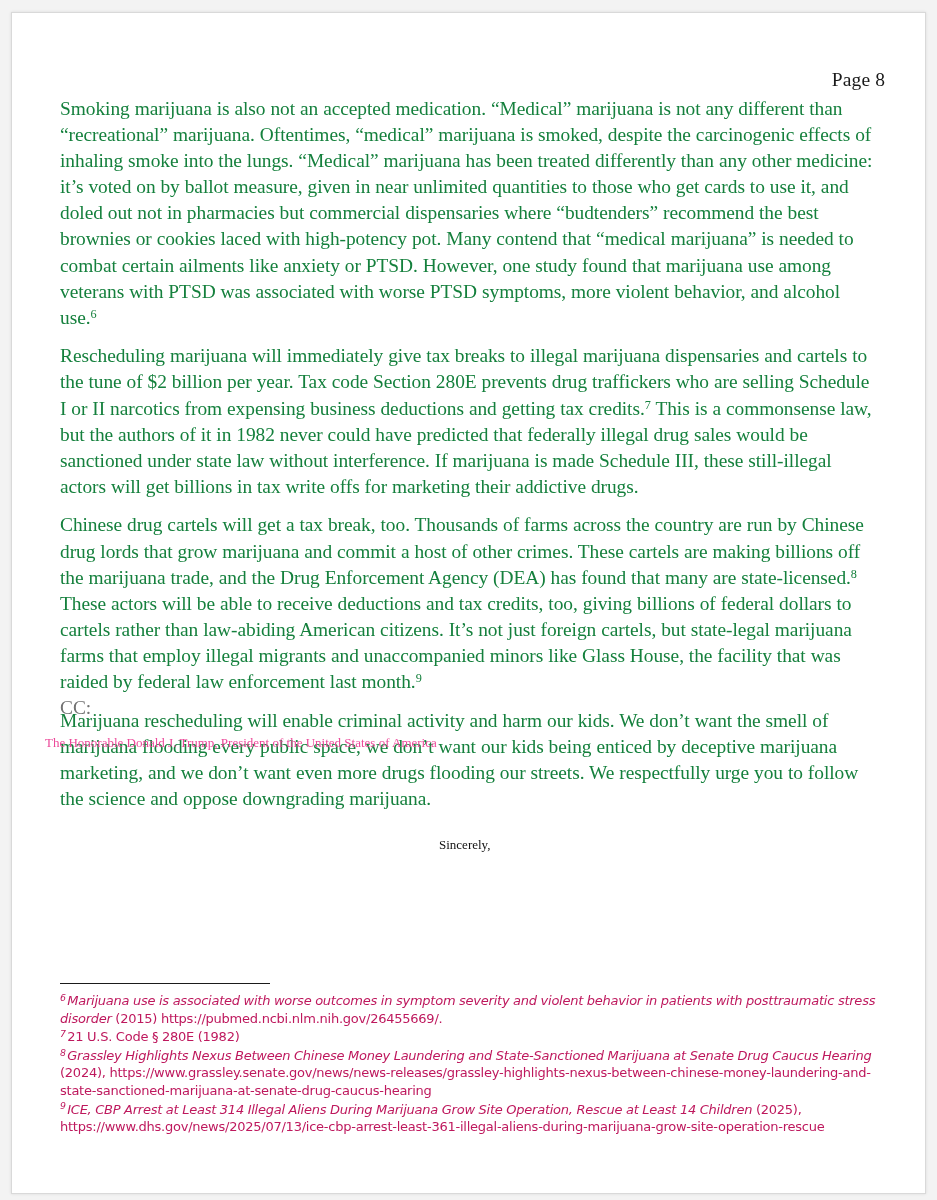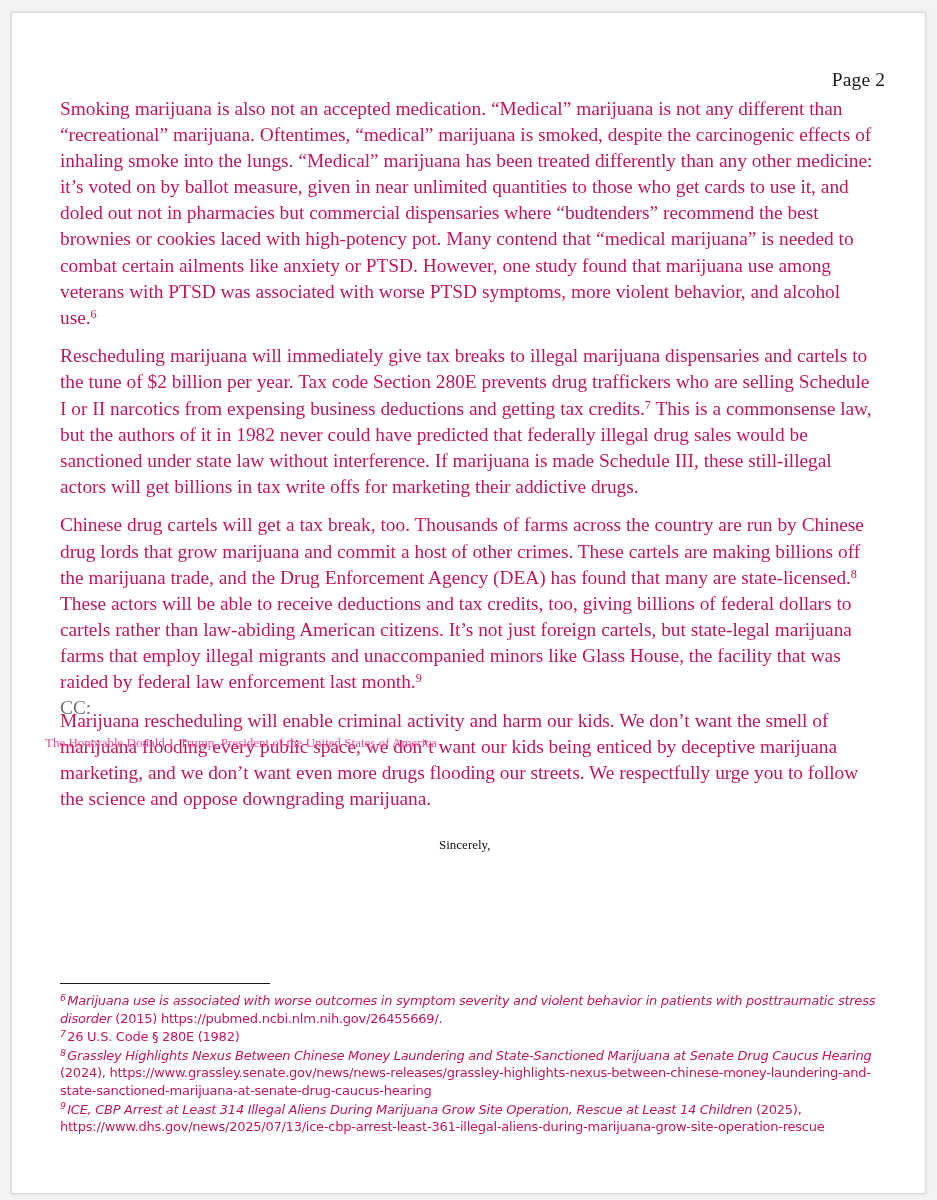--- a/index.html
+++ b/index.html
@@ -59,21 +59,21 @@
   .body-block {
     position: absolute;
     left: 48px;
     top: 83px;
     width: 818px;
   }
 
   .para {
     font-size: 19.4px;
     line-height: 26.1px;
-    color: #be185d;
+    color: #15803d;
     margin: 0 0 12.5px 0;
     text-align: left;
     letter-spacing: -0.05px;
     word-spacing: 0.15px;
   }
 
   .para sup {
     font-size: 0.63em;
     vertical-align: 0.46em;
     line-height: 0;
@@ -151,21 +151,21 @@
     font-style: normal;
   }
 </style>
 </head>
 <body>
 
 <div class="page-viewport">
   <div class="page-sheet">
     <div class="page-inner">
 
-      <div class="page-number">Page 2</div>
+      <div class="page-number">Page 8</div>
 
       <div class="body-block">
 
         <p class="para"><span>Smoking marijuana is also not an accepted medication. “Medical” marijuana is not any different than “recreational” marijuana. Oftentimes, “medical” marijuana is smoked, despite the carcinogenic effects of inhaling smoke into the lungs. “Medical” marijuana has been treated differently than any other medicine: it’s voted on by ballot measure, given in near unlimited quantities to those who get cards to use it, and doled out not in pharmacies but commercial dispensaries where “budtenders” recommend the best brownies or cookies laced with high-potency pot. Many contend that “medical marijuana” is needed to combat certain ailments like anxiety or PTSD. However, one study found that marijuana use among veterans with PTSD was associated with worse PTSD symptoms, more violent behavior, and alcohol use.</span><sup>6</sup></p>
 
         <p class="para"><span>Rescheduling marijuana will immediately give tax breaks to illegal marijuana dispensaries and cartels to the tune of $2 billion per year. Tax code Section 280E prevents drug traffickers who are selling Schedule I or II narcotics from expensing business deductions and getting tax credits.</span><sup>7</sup><span> This is a commonsense law, but the authors of it in 1982 never could have predicted that federally illegal drug sales would be sanctioned under state law without interference. If marijuana is made Schedule III, these still-illegal actors will get billions in tax write offs for marketing their addictive drugs.</span></p>
 
         <p class="para"><span>Chinese drug cartels will get a tax break, too. Thousands of farms across the country are run by Chinese drug lords that grow marijuana and commit a host of other crimes. These cartels are making billions off the marijuana trade, and the Drug Enforcement Agency (DEA) has found that many are state-licensed.</span><sup>8</sup><span> These actors will be able to receive deductions and tax credits, too, giving billions of federal dollars to cartels rather than law-abiding American citizens. It’s not just foreign cartels, but state-legal marijuana farms that employ illegal migrants and unaccompanied minors like Glass House, the facility that was raided by federal law enforcement last month.</span><sup>9</sup></p>
 
         <p class="para"><span>Marijuana rescheduling will enable criminal activity and harm our kids. We don’t want the smell of marijuana flooding every public space, we don’t want our kids being enticed by deceptive marijuana marketing, and we don’t want even more drugs flooding our streets. We respectfully urge you to follow the science and oppose downgrading marijuana.</span></p>
@@ -177,21 +177,21 @@
       <div class="cc-recipient">The Honorable Donald J. Trump, President of the United States of America</div>
 
       <div class="sincerely">Sincerely,</div>
 
       <div class="footnote-rule"></div>
 
       <div class="footnotes">
 
         <p class="footnote"><span class="fn-mark">6</span><span class="fn-title">Marijuana use is associated with worse outcomes in symptom severity and violent behavior in patients with posttraumatic stress disorder</span><span class="fn-plain"> (2015) https://pubmed.ncbi.nlm.nih.gov/26455669/.</span></p>
 
-        <p class="footnote"><span class="fn-mark">7</span><span class="fn-title"></span><span class="fn-plain">26 U.S. Code § 280E (1982)</span></p>
+        <p class="footnote"><span class="fn-mark">7</span><span class="fn-title"></span><span class="fn-plain">21 U.S. Code § 280E (1982)</span></p>
 
         <p class="footnote"><span class="fn-mark">8</span><span class="fn-title">Grassley Highlights Nexus Between Chinese Money Laundering and State-Sanctioned Marijuana at Senate Drug Caucus Hearing</span><span class="fn-plain"> (2024), https://www.grassley.senate.gov/news/news-releases/grassley-highlights-nexus-between-chinese-money-laundering-and-state-sanctioned-marijuana-at-senate-drug-caucus-hearing</span></p>
 
         <p class="footnote"><span class="fn-mark">9</span><span class="fn-title">ICE, CBP Arrest at Least 314 Illegal Aliens During Marijuana Grow Site Operation, Rescue at Least 14 Children</span><span class="fn-plain"> (2025), https://www.dhs.gov/news/2025/07/13/ice-cbp-arrest-least-361-illegal-aliens-during-marijuana-grow-site-operation-rescue</span></p>
 
       </div>
 
     </div>
   </div>
 </div>

